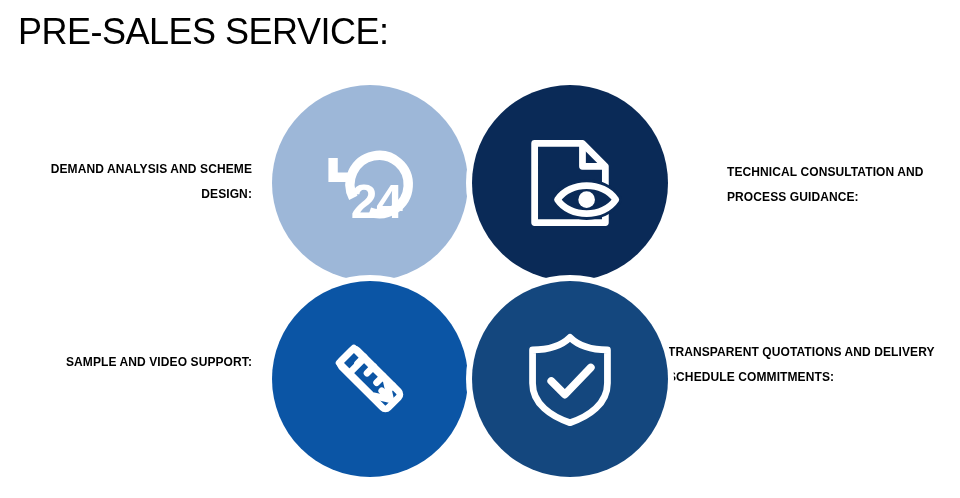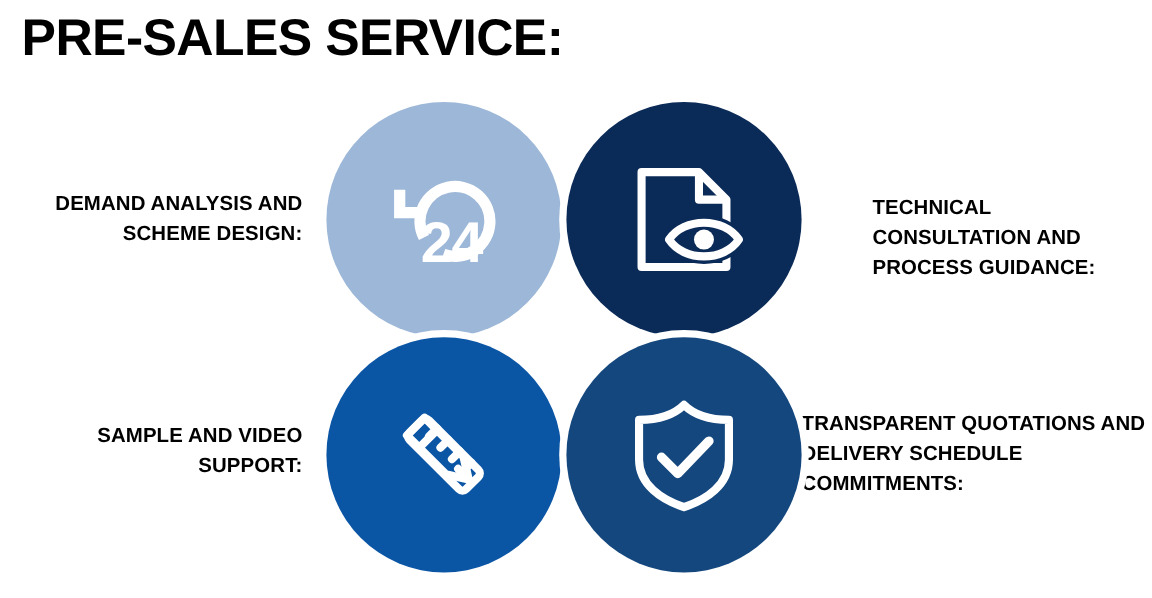--- a/index.html
+++ b/index.html
@@ -20,22 +20,22 @@
     left: 0; top: 0;
     width: 960px;
     height: 498px;
   }
 
   
   #page-title {
     position: absolute;
     left: 18px;
     top: 12px;
-    font-size: 43px;
-    font-weight: bold;
+    font-size: 36px;
+    font-weight: normal;
     letter-spacing: -0.5px;
     color: #000000;
     white-space: nowrap;
     line-height: 40px;
   }
 
   
   #circle-cluster {
     position: absolute;
     left: 272px;
@@ -82,21 +82,21 @@
     width: 104px;
     height: 104px;
     display: block;
     text-align: right;
   }
   .icon-wrap svg { display: block; width: 100%; height: 100%; }
 
   
   .label {
     position: absolute;
-    font-size: 17px;
+    font-size: 12px;
     font-weight: bold;
     color: #000000;
     line-height: 25px;
     letter-spacing: 0.1px;
     text-transform: uppercase;
   }
   #label-demand {
     left: 10px;
     top: 157px;
     width: 242px;

